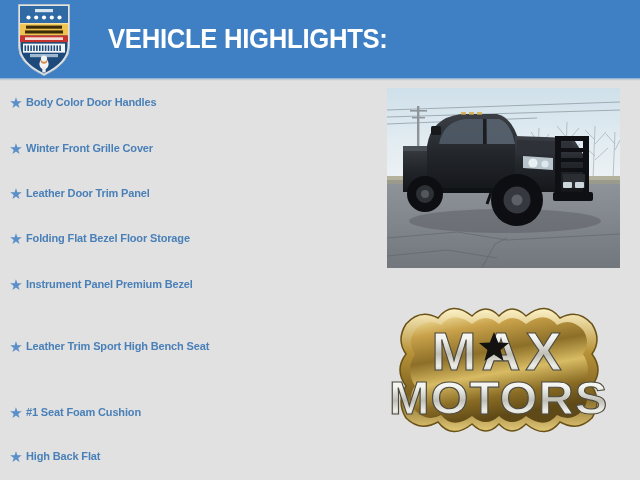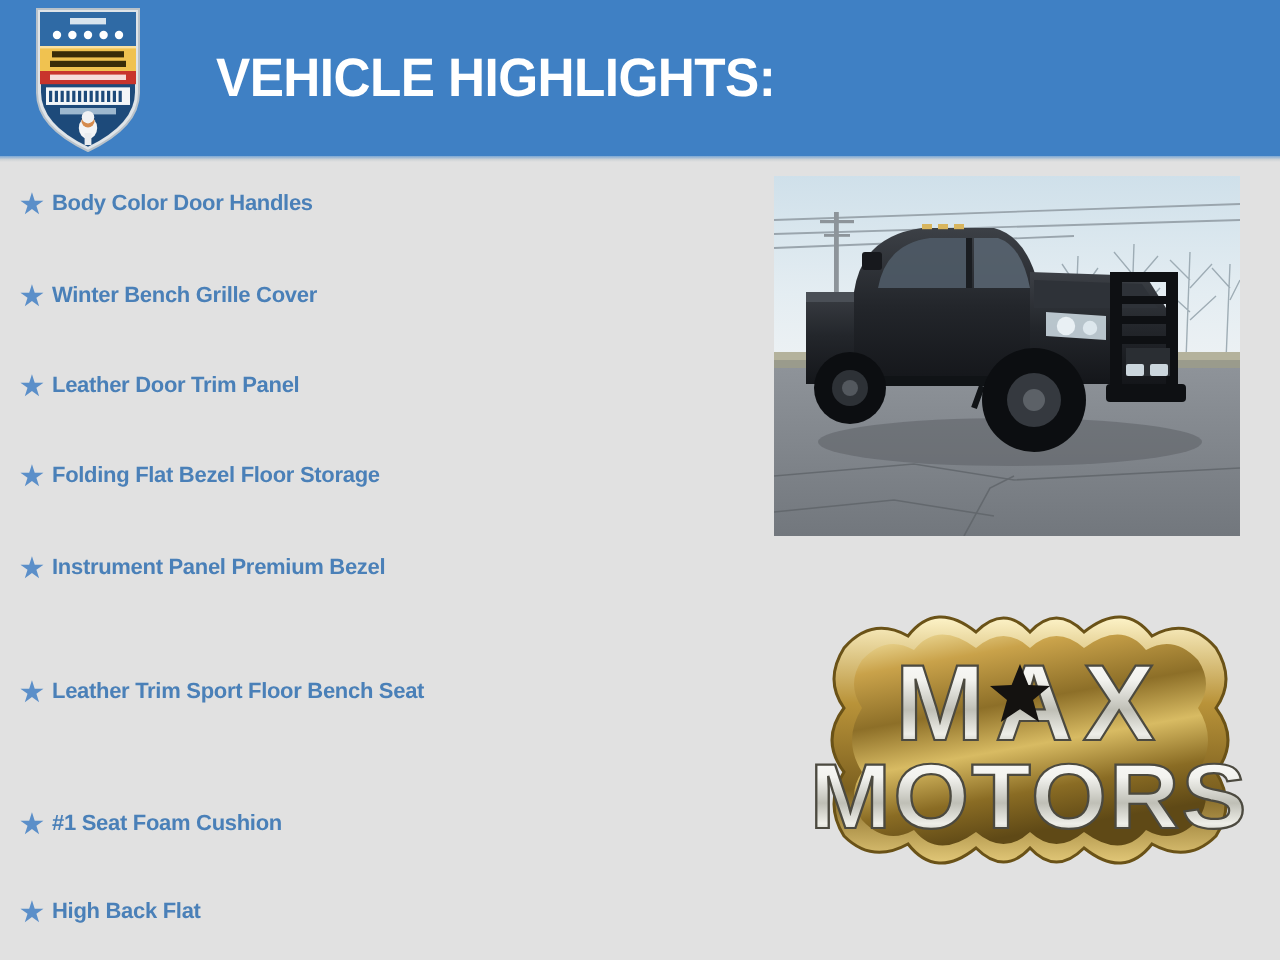--- a/index.html
+++ b/index.html
@@ -97,21 +97,21 @@
     width: 233px;
     height: 180px;
     overflow: hidden;
     background: #b9c6cf;
   }
   #vehicle-photo svg { display:block; }
 
   
   #maxmotors-logo {
     position: absolute;
-    left: 406px;
+    left: 390px;
     top: 296px;
     width: 218px;
     height: 158px;
     text-decoration: underline;
   }
   #maxmotors-logo svg { display:block; }
 </style>
 </head>
 <body>
 
@@ -187,41 +187,41 @@
 
   <div id="highlights-list">
 
     <div class="hl-item" style="top:4px;">
       <span class="hl-star">★</span>
       <span class="hl-text">Body Color Door Handles</span>
     </div>
 
     <div class="hl-item" style="top:50px;">
       <span class="hl-star">★</span>
-      <span class="hl-text">Winter Bench Grille Cover</span>
+      <span class="hl-text">Winter Front Grille Cover</span>
     </div>
 
     <div class="hl-item" style="top:95px;">
       <span class="hl-star">★</span>
       <span class="hl-text">Leather Door Trim Panel</span>
     </div>
 
     <div class="hl-item" style="top:140px;">
       <span class="hl-star">★</span>
       <span class="hl-text">Folding Flat Bezel Floor Storage</span>
     </div>
 
     <div class="hl-item" style="top:186px; width:290px;">
       <span class="hl-star">★</span>
       <span class="hl-text">Instrument Panel Premium Bezel</span>
     </div>
 
     <div class="hl-item" style="top:248px; width:345px;">
       <span class="hl-star">★</span>
-      <span class="hl-text">Leather Trim Sport Floor Bench Seat</span>
+      <span class="hl-text">Leather Trim Sport High Bench Seat</span>
     </div>
 
     <div class="hl-item" style="top:314px;">
       <span class="hl-star">★</span>
       <span class="hl-text">#1 Seat Foam Cushion</span>
     </div>
 
     <div class="hl-item" style="top:358px;">
       <span class="hl-star">★</span>
       <span class="hl-text">High Back Flat</span>

